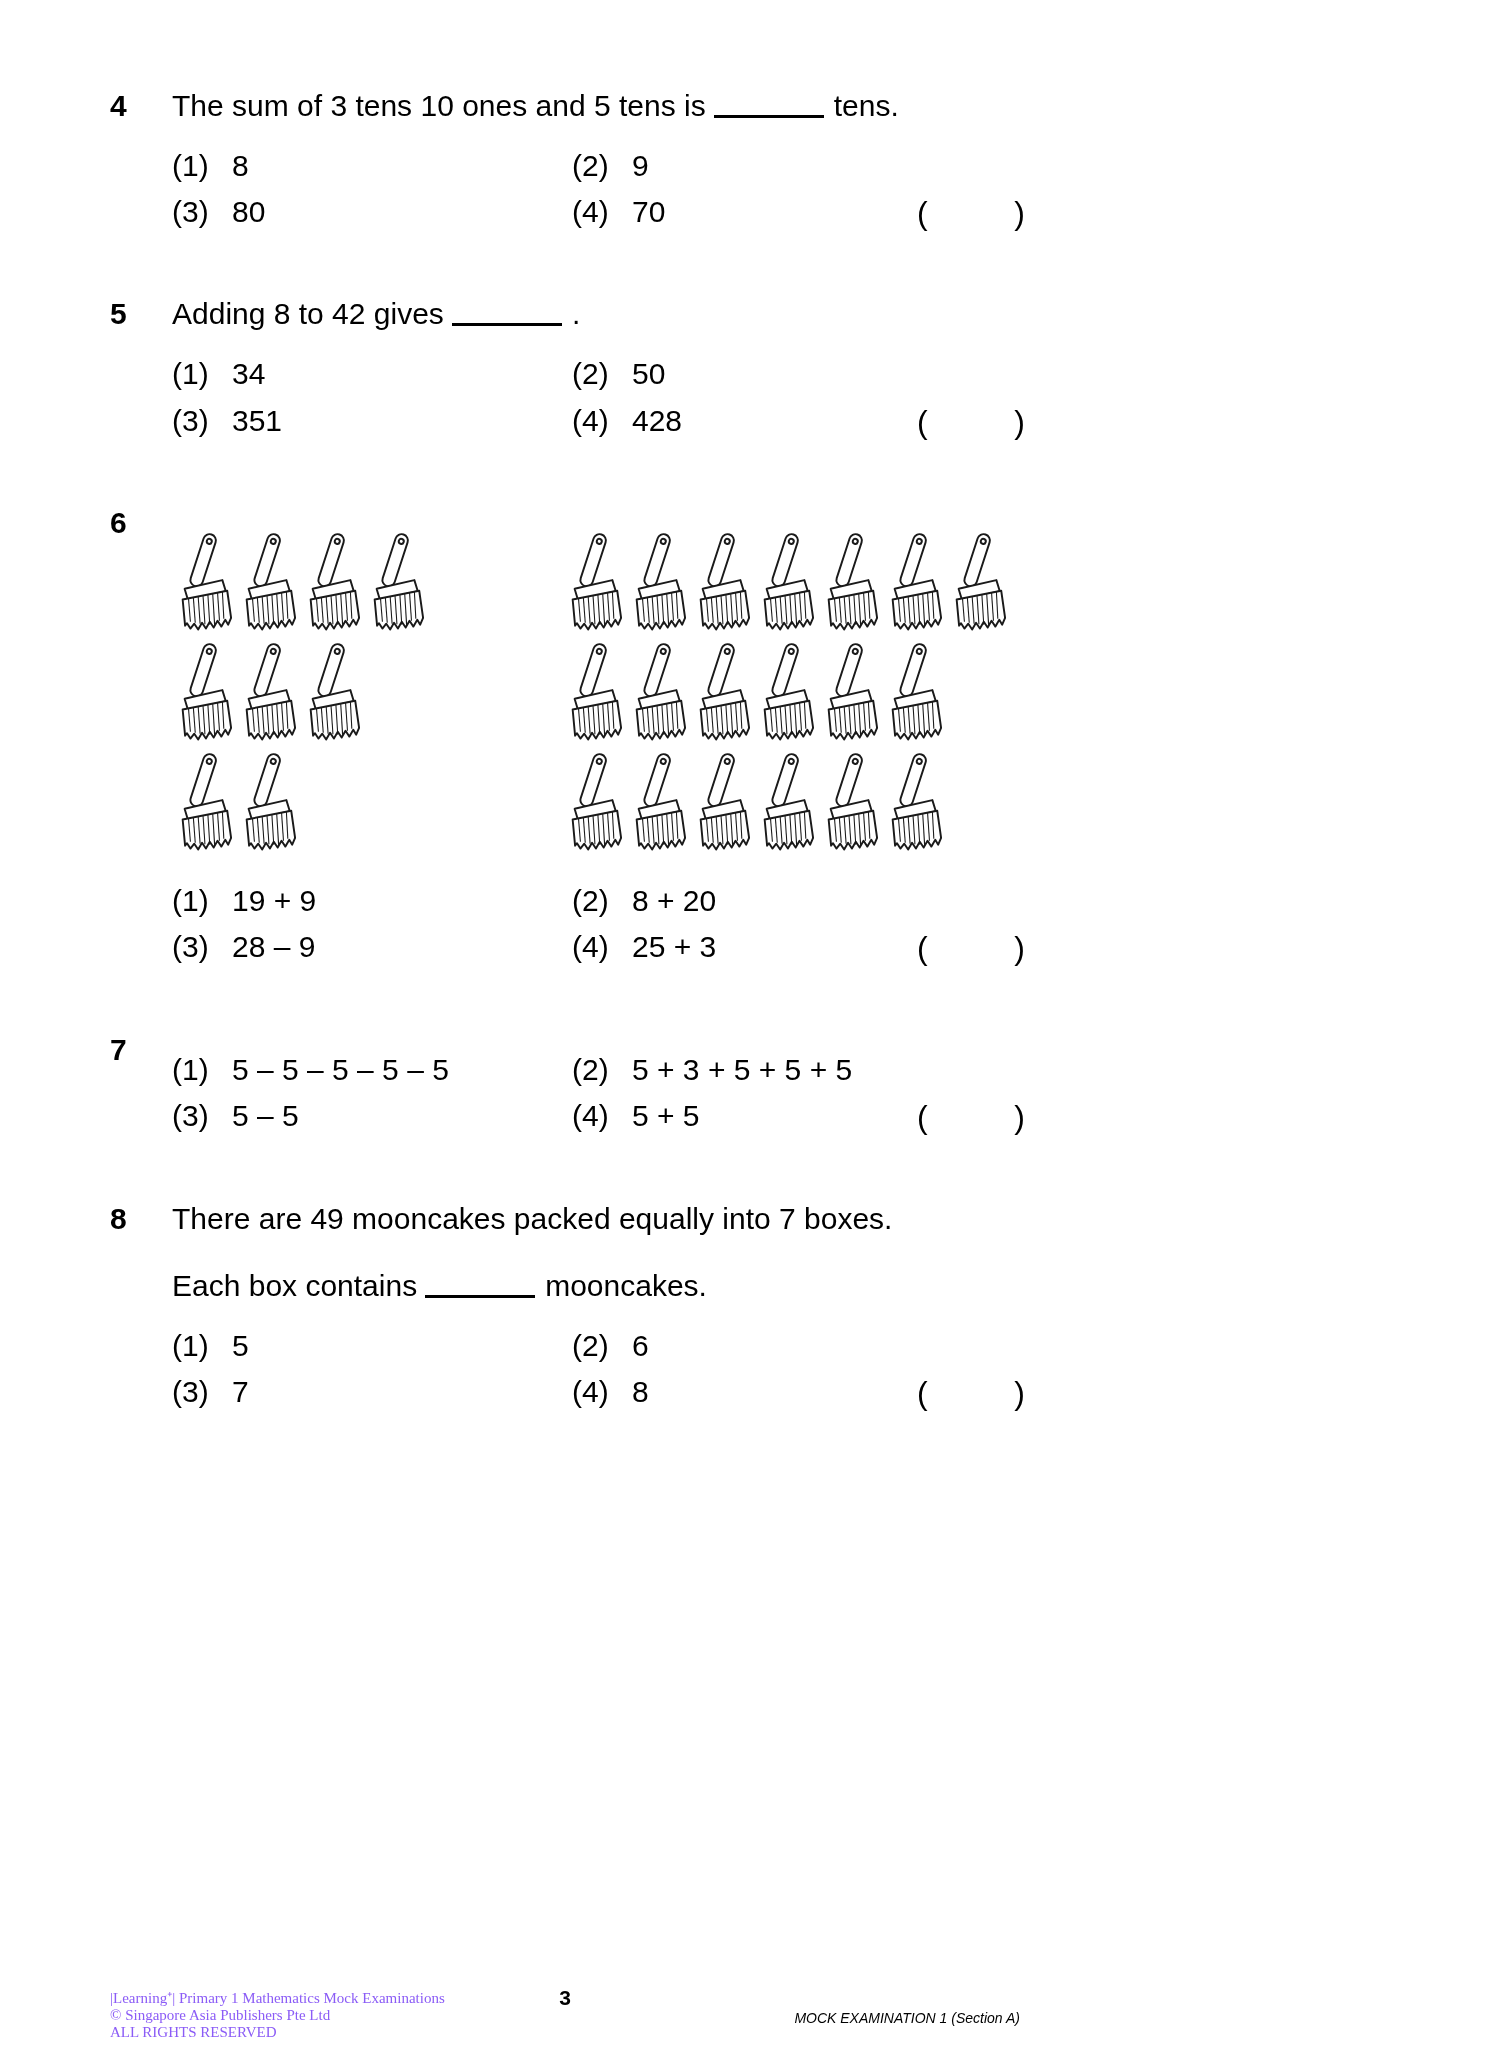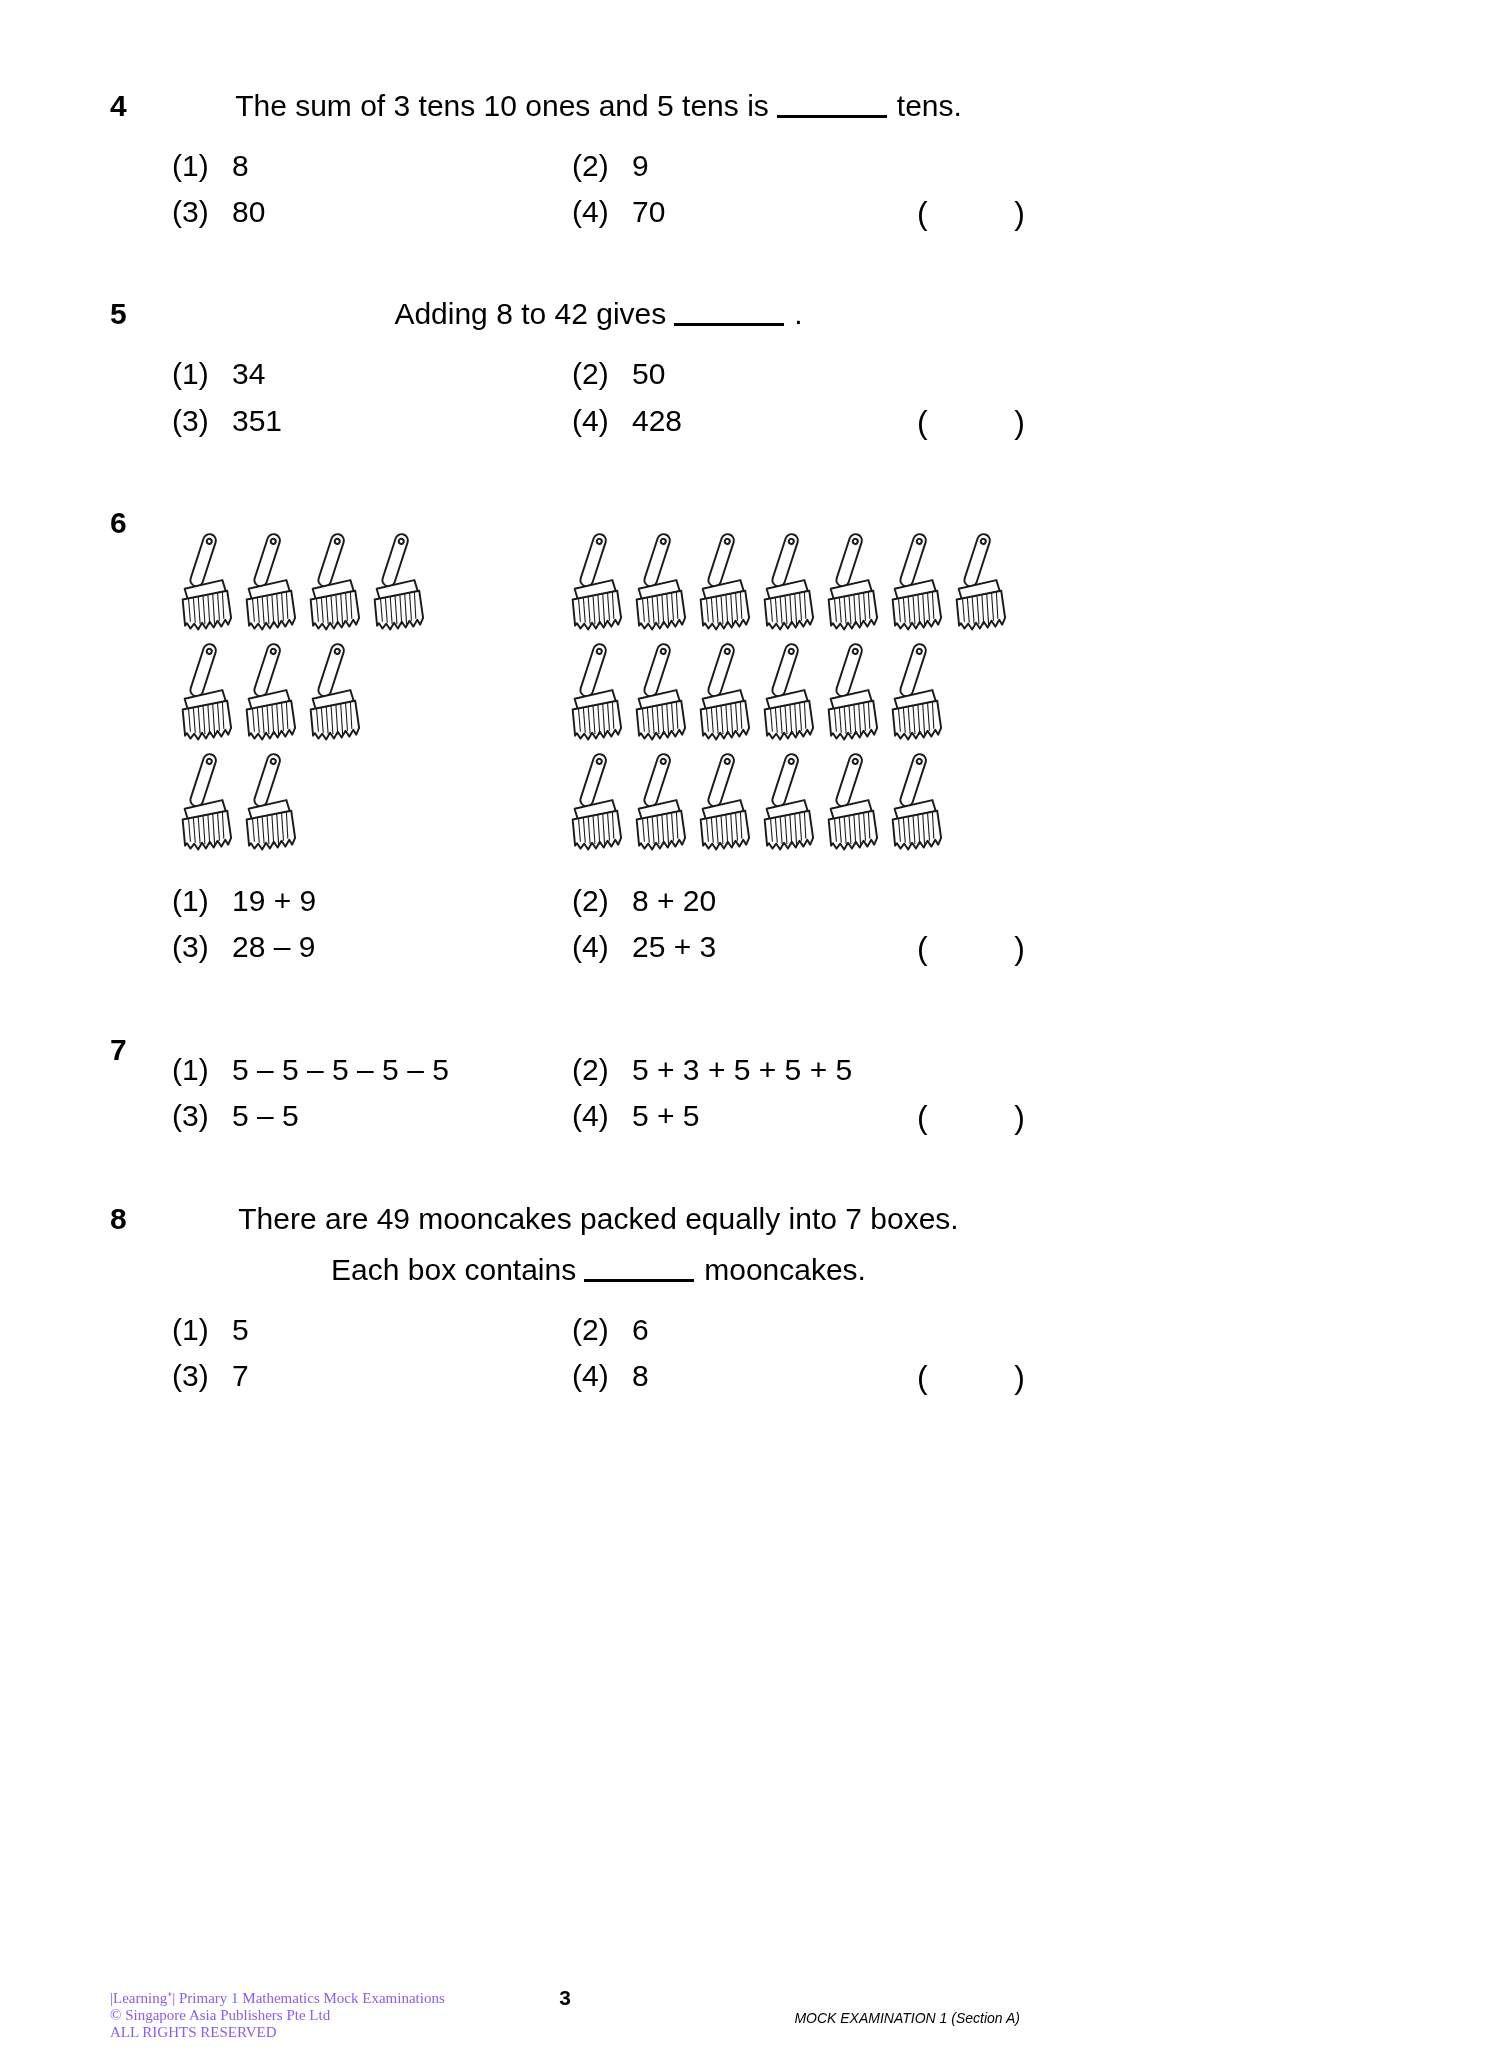--- a/index.html
+++ b/index.html
@@ -13,28 +13,28 @@
   }
   .content {
     position:absolute; top:86px; left:110px; width:915px;
   }
   .question { display:flex; margin-bottom:60px; }
   .qnum {
     width:62px; flex-shrink:0;
     font-size:30px; font-weight:bold; line-height:1.32;
   }
   .qbody { flex:1; }
-  .qtext { font-size:30px; line-height:1.32;text-align:center; }
+  .qtext { font-size:30px; line-height:1.32; }
   .qtext .blank {
     display:inline-block; width:110px; height:1em;
     border-bottom:3px solid #000;
     margin:0 8px; transform:translateY(2px);
   }
   .qtext .after { margin-left:2px; }
-  .line2 { margin-top:12px; }
+  .line2 { margin-top:28px; }
   .options {
     display:grid;
     grid-template-columns:400px 345px 108px;
     row-gap:7px;
     margin-top:20px;
     font-size:30px; line-height:1.32;
   }
   .opt { display:flex; }
   .olabel { width:60px; flex-shrink:0; }
   .bracket-cell {

